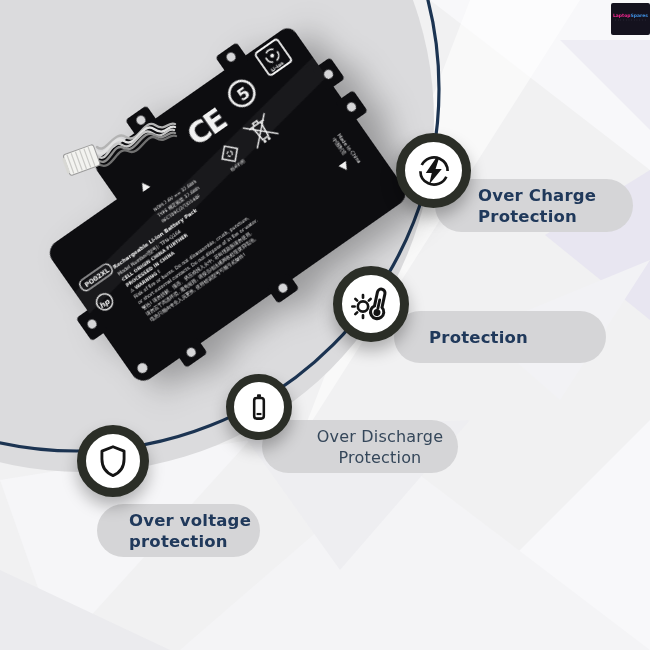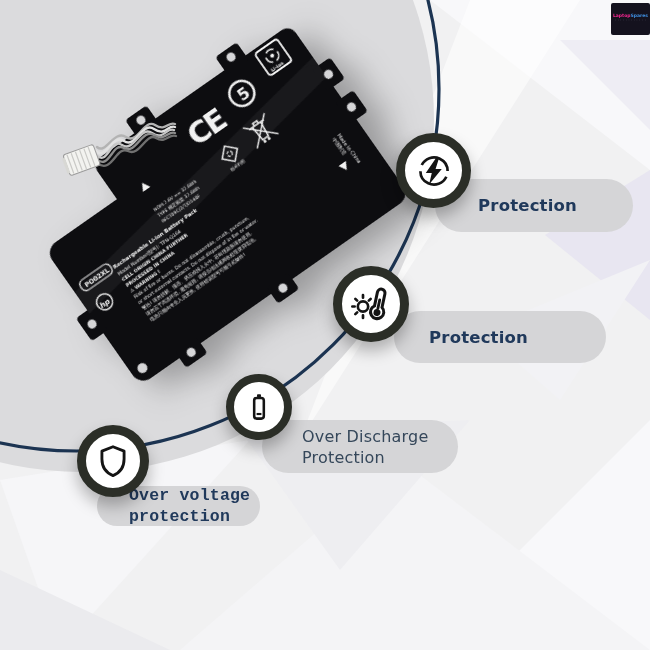--- a/index.html
+++ b/index.html
@@ -12,22 +12,22 @@
            filter:drop-shadow(14px 18px 16px rgba(0,0,0,0.30));}
   #battery svg{position:absolute;left:-18px;top:-22px;overflow:visible;}
   #wires-svg{position:absolute;left:56px;top:103px;z-index:4;}
   
   .pill{position:absolute;box-sizing:border-box;background:#d5d5d7;border-radius:27px;
         color:#20395b;display:flex;flex-direction:column;justify-content:center;z-index:5;
         font-weight:bold;font-size:16.5px;line-height:21px;letter-spacing:.2px;}
   #pill-charge{left:435px;top:179px;width:198px;height:53px;padding-left:43px;}
   #pill-heat{left:394px;top:311px;width:212px;height:52px;padding-left:35px;}
   #pill-discharge{left:262px;top:420px;width:196px;height:53px;padding-left:40px;
-                  font-weight:normal;color:#35475a;font-size:16px;}
-  #pill-voltage{left:97px;top:486px;width:163px;height:40px;padding-left:32px;font-family:Liberation Mono, monospace;}
+                  font-weight:normal;color:#35475a;font-size:16px;text-align:center;}
+  #pill-voltage{left:97px;top:504px;width:163px;height:53px;padding-left:32px;}
   
   .badge{position:absolute;box-sizing:border-box;border-radius:50%;background:#fff;
          border:9px solid #2b2e27;display:flex;align-items:center;justify-content:center;
          box-shadow:0 9px 16px rgba(0,0,0,0.28);z-index:6;}
   #badge-charge{left:396px;top:133px;width:75px;height:75px;}
   #badge-heat{left:333px;top:266px;width:76px;height:76px;}
   #badge-discharge{left:226px;top:374px;width:66px;height:66px;border-width:8px;}
   #badge-voltage{left:77px;top:425px;width:72px;height:72px;}
   
   #brand-logo{position:absolute;left:611px;top:3px;width:39px;height:32px;z-index:7;
@@ -157,20 +157,21 @@
       <path d="M41 60 C56 72 60 42 72 48 S90 29 100 35 S113 30 120 33" stroke="#707070" stroke-width="2.4"></path>
     </g>
     <g transform="rotate(-20 26 58)">
       <rect x="10" y="46" width="32" height="22" rx="2.5" fill="#f3f3f0" stroke="#9b9b9b" stroke-width="1"></rect>
       <path d="M14 47 V67 M18.5 47 V67 M23 47 V67 M27.5 47 V67 M32 47 V67 M36.5 47 V67" stroke="#c9c9c6" stroke-width="1.2" fill="none"></path>
       <rect x="8" y="49" width="3" height="16" fill="#d8d8d4"></rect>
     </g>
   </svg>
 
   <div class="pill" id="pill-charge">
+    <span>Over Charge</span>
     <span>Protection</span>
   </div>
   <div class="pill" id="pill-heat">
     <span>Protection</span>
   </div>
   <div class="pill" id="pill-discharge">
     <span>Over Discharge</span>
     <span>Protection</span>
   </div>
   <div class="pill" id="pill-voltage">

